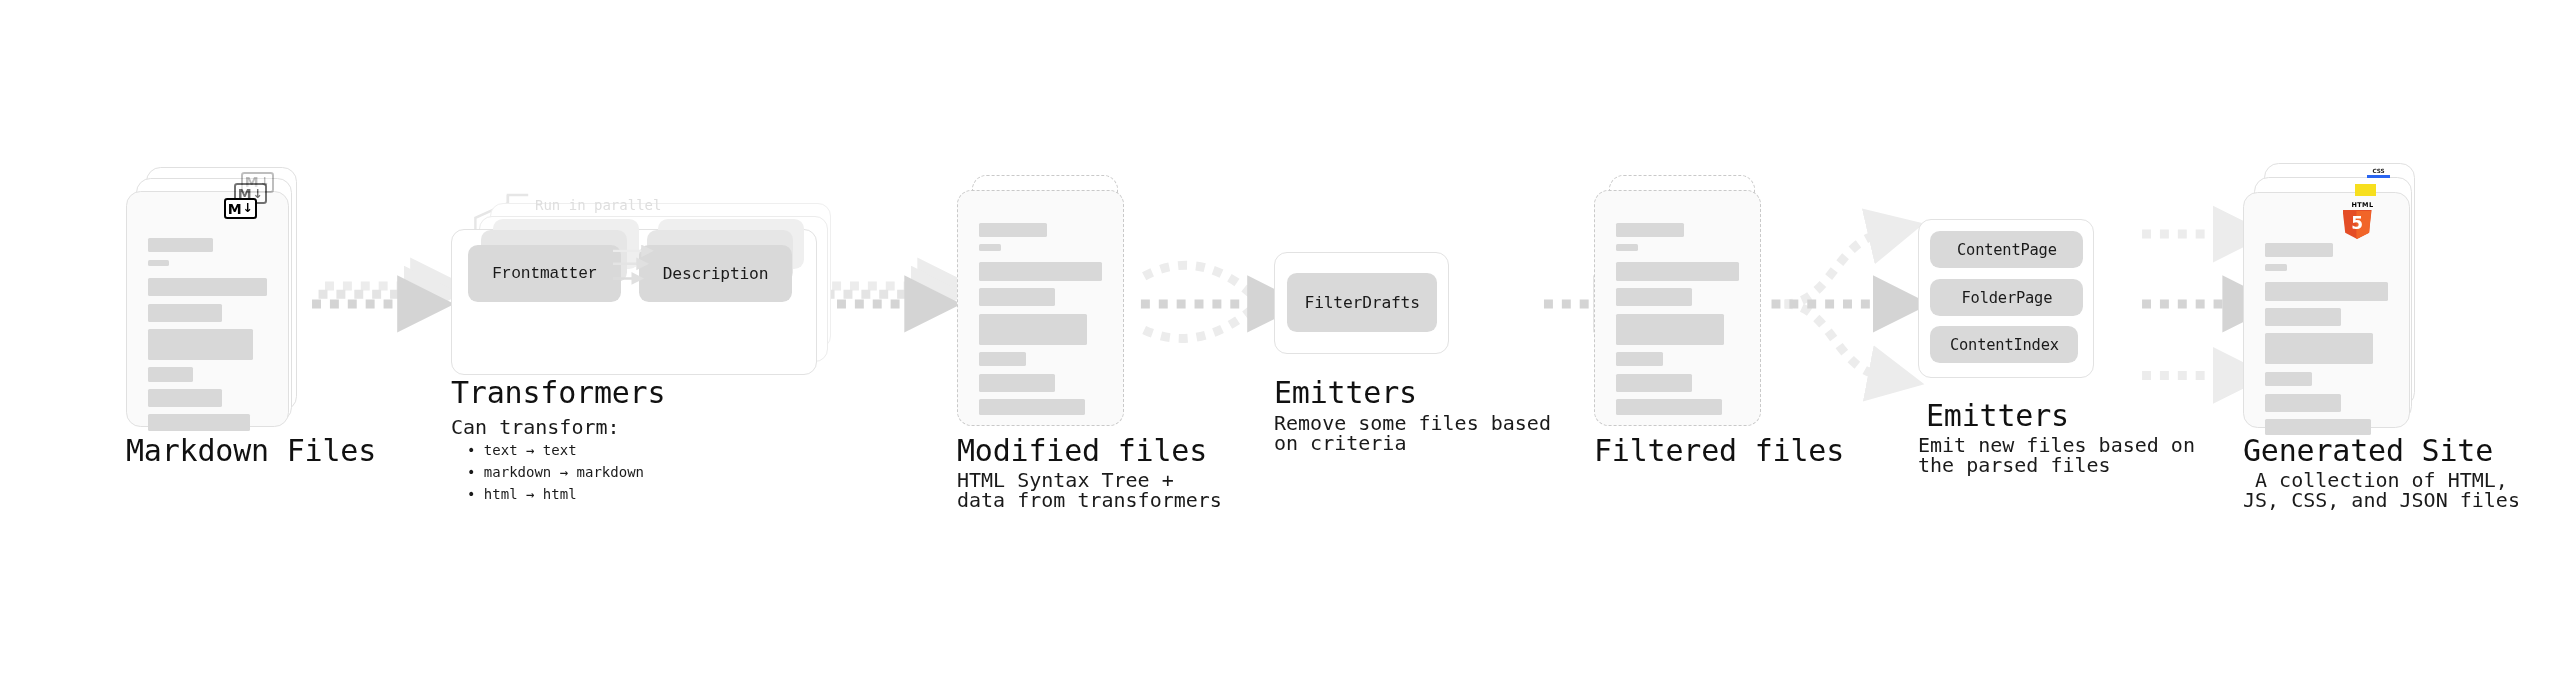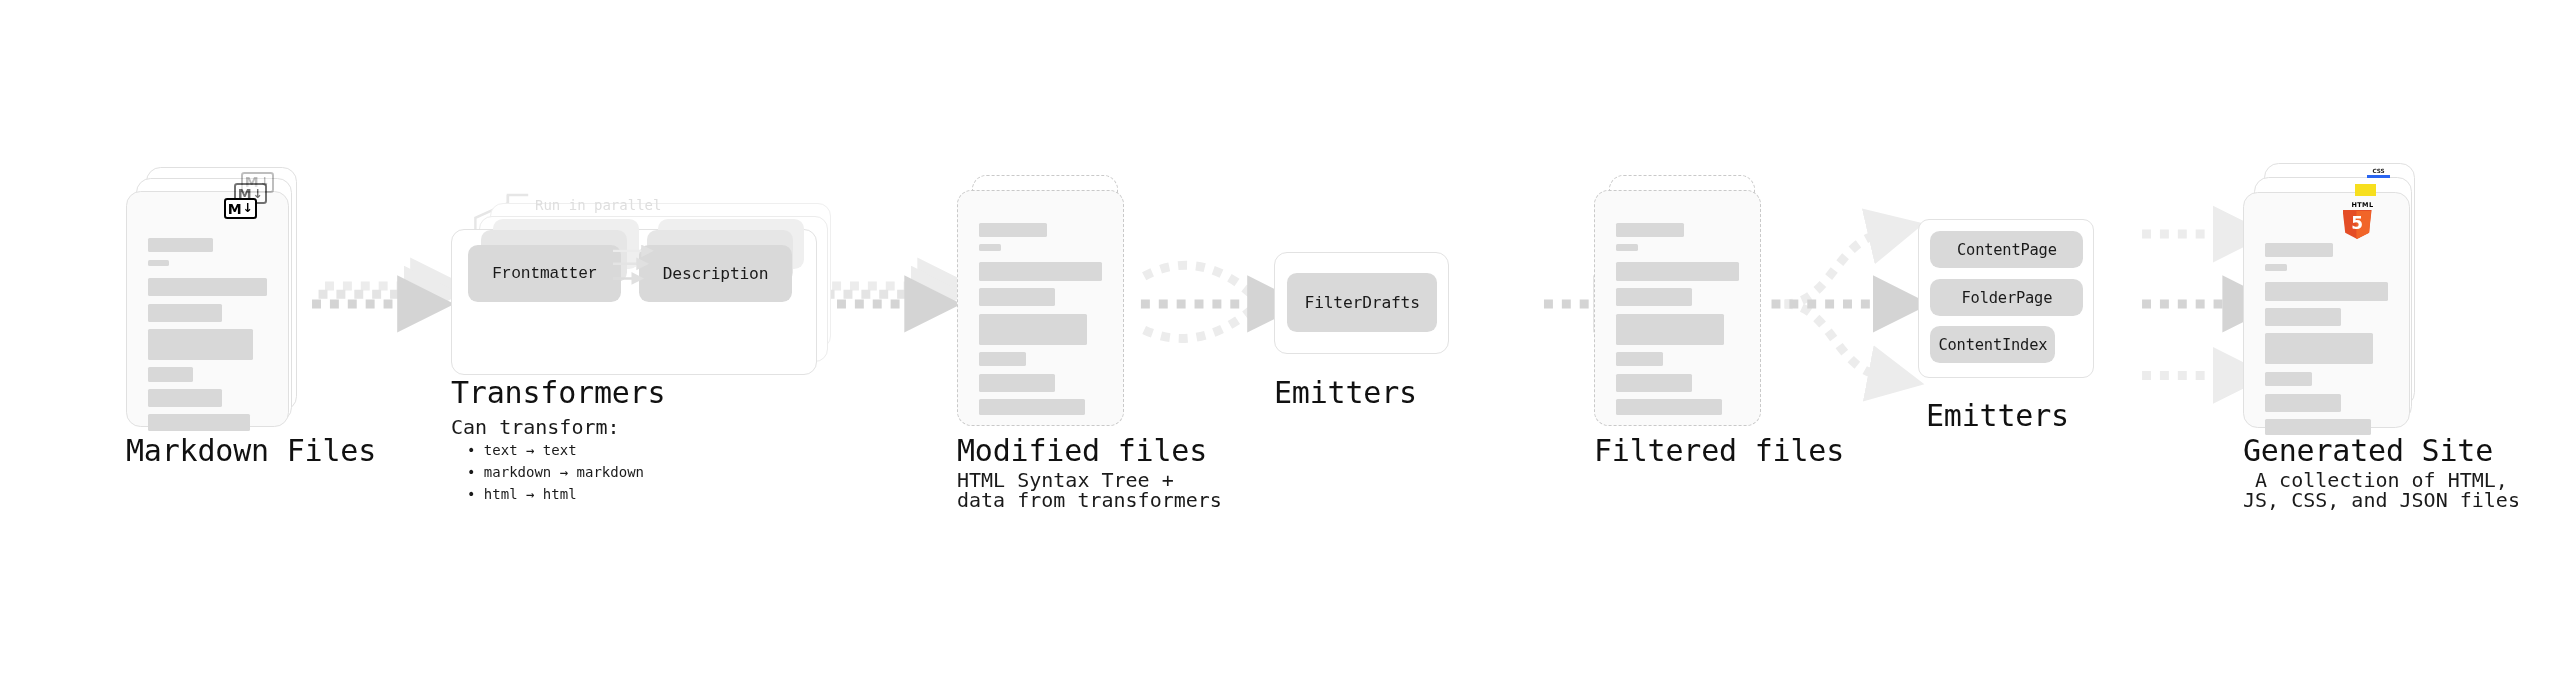--- a/index.html
+++ b/index.html
@@ -338,20 +338,22 @@
   <div class="title" style="left:957px; top:433px;">Modified files</div>
   <div class="subtitle" style="left:957px; top:470px;">HTML Syntax Tree +
 data from transformers</div>
 
   <div class="node" style="left:1274px; top:252px;">
     <div class="groupbox" style="left:0; top:0; width:175px; height:102px;">
       <div class="pill" style="left:12.2px; top:20.3px; width:150px; height:59px;">FilterDrafts</div>
     </div>
   </div>
   <div class="title" style="left:1274px; top:375px;">Emitters</div>
+  <div class="subtitle" style="left:1274px; top:413px;">Remove some files based
+on criteria</div>
 
   <div class="node" style="left:1594px; top:175px;">
     <div class="cardstack" style="width:175px;height:260px;">
       <div class="card dashed" style="left:14.6px; top:0; width:146px; height:236px; background:#ffffff;"></div>
       <div class="card dashed" style="left:0; top:14.6px; width:167px; height:236px;">
         <div class="card-lines" style="top:32.5px;">
           <div class="line" style="width:55%;height:14px;"></div>
           <div class="line" style="width:18%;height:6.5px;"></div>
           <div class="line" style="width:100%;height:18.7px;margin-top:11.4px;"></div>
           <div class="line" style="width:62%;height:18px;"></div>
@@ -359,27 +361,29 @@
           <div class="line" style="width:38%;height:14.6px;"></div>
           <div class="line" style="width:62%;height:18px;"></div>
           <div class="line" style="width:86%;height:16.3px;"></div>
         </div>
       </div>
     </div>
   </div>
   <div class="title" style="left:1594px; top:433px;">Filtered files</div>
 
   <div class="node" style="left:1918px; top:219px;">
-    <div class="groupbox" style="left:0; top:0; width:176px; height:159px;border-radius:11px;">
+    <div class="groupbox" style="left:0; top:0; width:176px; height:159px;">
       <div class="pill" style="left:11.4px; top:11.4px; width:153px; height:37px; font-size:15.4px;">ContentPage</div>
       <div class="pill" style="left:11.4px; top:59px; width:153px; height:37px; font-size:15.4px;">FolderPage</div>
-      <div class="pill" style="left:11.4px; top:106px; width:125px; height:37px; font-size:15.4px;">ContentIndex</div>
+      <div class="pill" style="left:11.4px; top:106px; width:148px; height:37px; font-size:15.4px;">ContentIndex</div>
     </div>
   </div>
   <div class="title" style="left:1918px; top:398px;margin-left:8px;">Emitters</div>
+  <div class="subtitle" style="left:1918px; top:435px;">Emit new files based on
+the parsed files</div>
 
   <div class="node" style="left:2243px; top:163px;">
     <div class="cardstack" style="width:175px;height:268px;">
       <div class="card ghost" style="left:21px; top:0; width:151px; height:244px;"></div>
       <div class="card ghost" style="left:10.6px; top:14px; width:158px; height:244px;"></div>
       <div class="card" style="left:0; top:29px; width:167px; height:236px;">
         <div class="card-lines" style="top:50px;">
           <div class="line" style="width:55%;height:14px;"></div>
           <div class="line" style="width:18%;height:6.5px;"></div>
           <div class="line" style="width:100%;height:18.7px;margin-top:11.4px;"></div>

